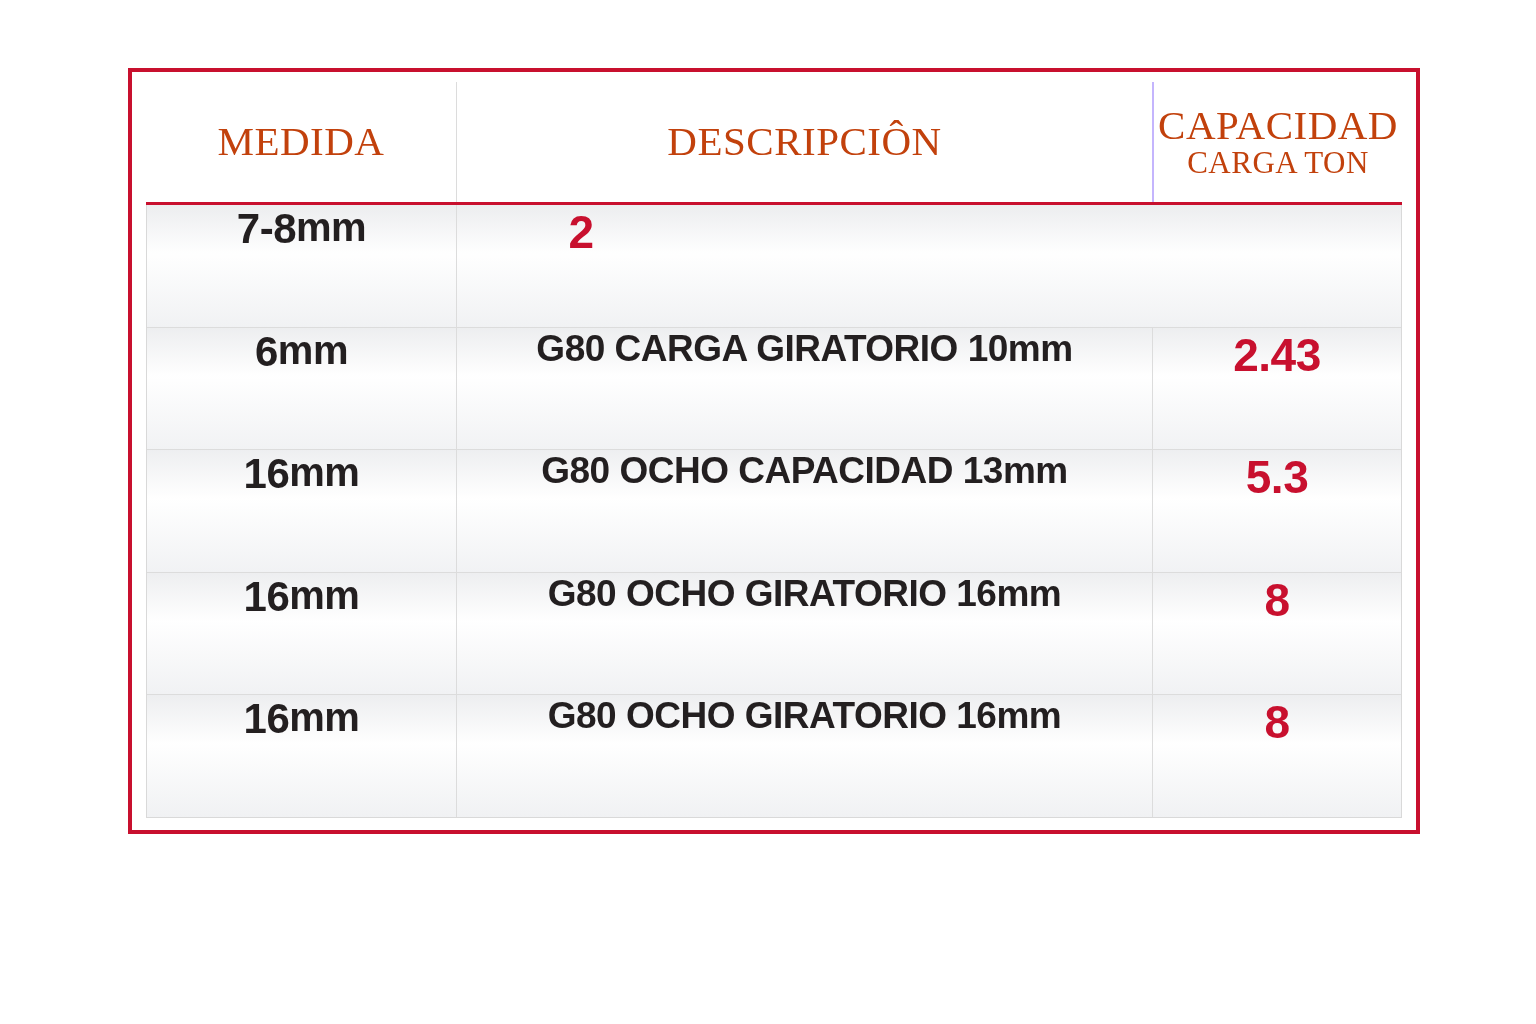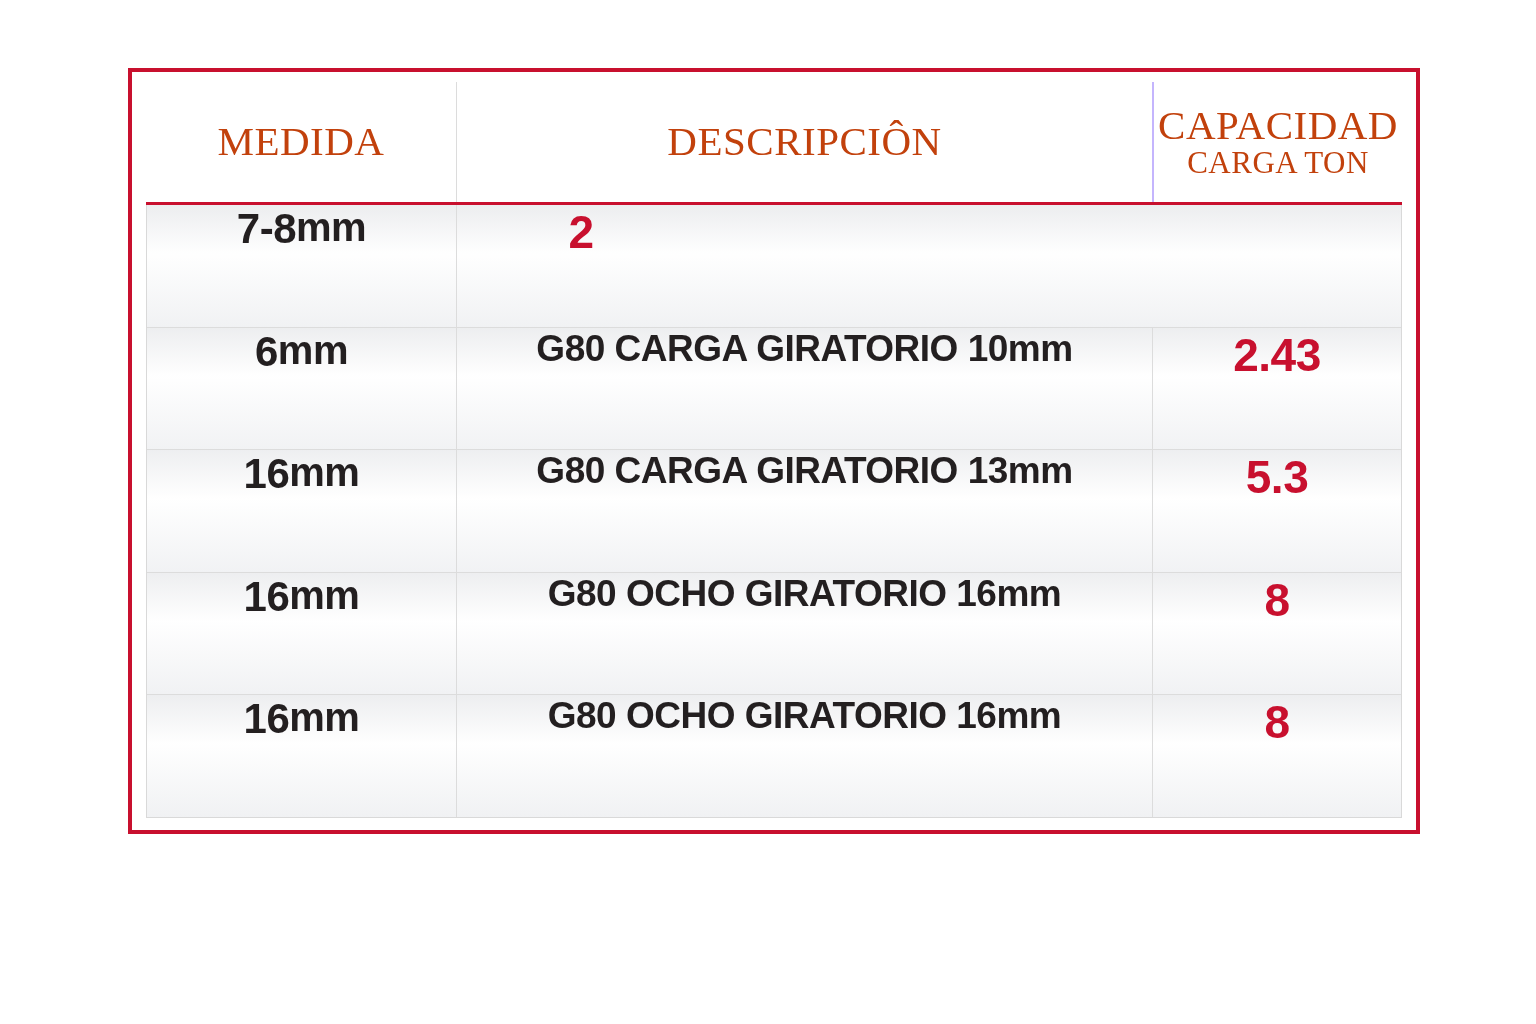--- a/index.html
+++ b/index.html
@@ -167,21 +167,21 @@
           </div>
           <div class="cell cell-desc">G80 CARGA GIRATORIO 10mm</div>
           <div class="cell cell-cap">2.43</div>
         </div>
 
         <div class="row">
           <div class="cell cell-medida">
             <span>16</span>
               <span class="unit">mm</span>
           </div>
-          <div class="cell cell-desc">G80 CARGA GIRATORIO 13mm</div>
+          <div class="cell cell-desc">G80 OCHO CAPACIDAD 13mm</div>
           <div class="cell cell-cap">5.3</div>
         </div>
 
         <div class="row">
           <div class="cell cell-medida">
             <span>16</span>
               <span class="unit">mm</span>
           </div>
           <div class="cell cell-desc">G80 OCHO GIRATORIO 16mm</div>
           <div class="cell cell-cap">8</div>

